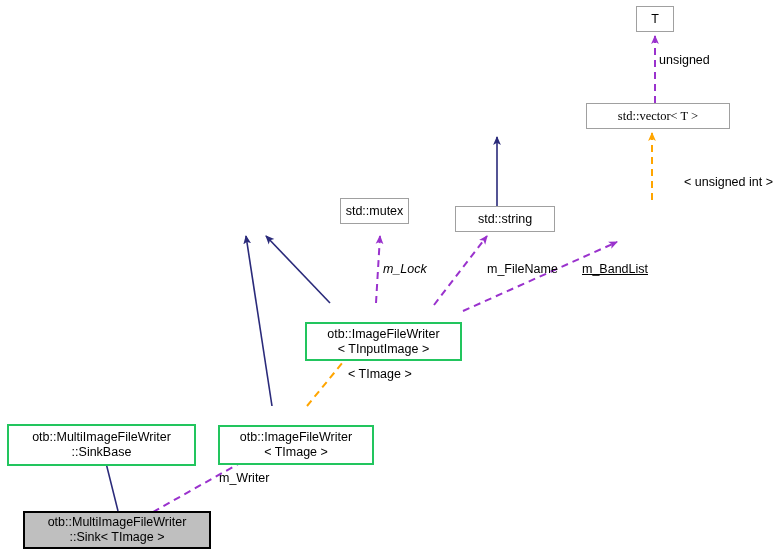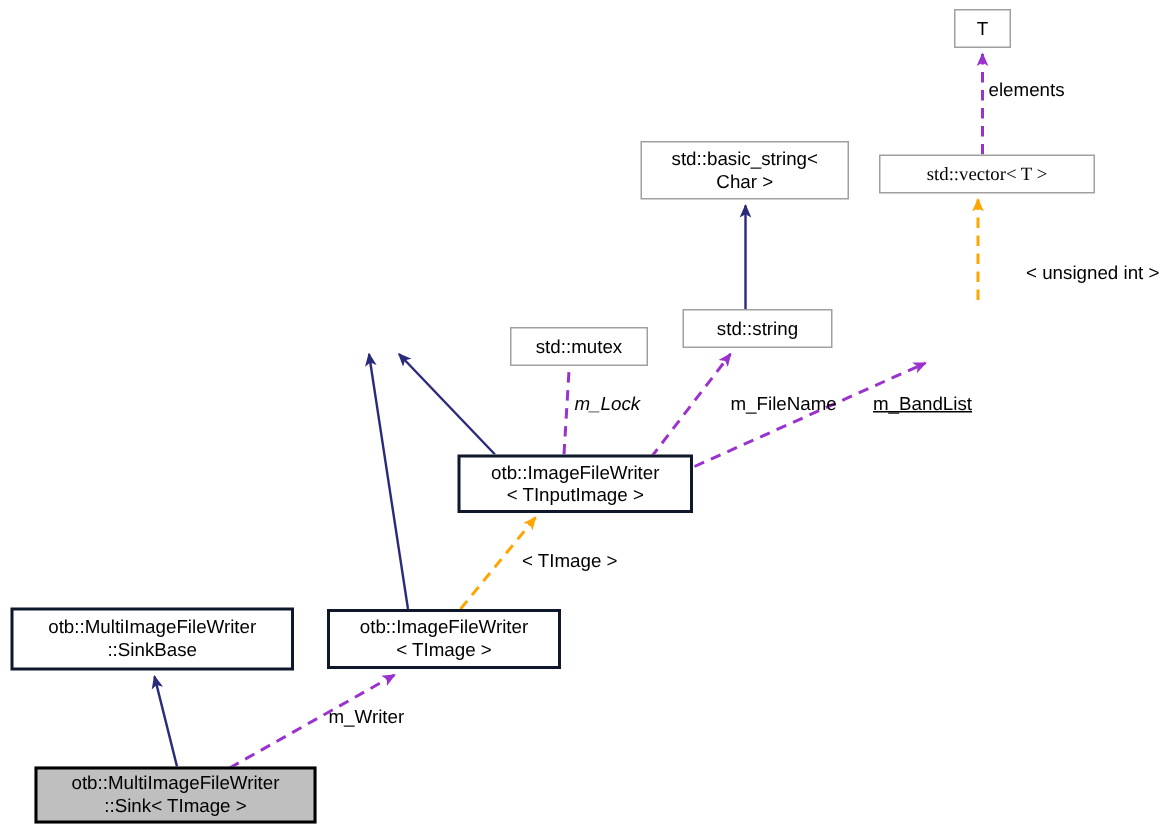--- a/index.html
+++ b/index.html
@@ -36,21 +36,22 @@
     color: #000000;
     background: #ffffff;
     border: 1px solid #a9a9a9;
     white-space: pre-line;
     z-index: 3;
   }
   .node.plain {
     border: 1px solid #a0a0a0;
   }
   .node.strong {
-    border: 2px solid #0f172a;
+    border: 2px solid #22c55e;
+    margin-top: 19px;
   }
   .node.current {
     border: 2px solid #000000;
     background: #bfbfbf;
   }
   .edge-label {
     position: absolute;
     font-size: 12.5px;
     line-height: 14px;
     color: #000000;
@@ -95,44 +96,42 @@
 
     <line x1="307" y1="406" x2="357" y2="345" stroke="#ffa500" stroke-width="2" stroke-dasharray="7,5" marker-end="url(#arrow-template)"></line>
 
     <line x1="118" y1="511" x2="103" y2="451" stroke="#2a2a7a" stroke-width="1.6" marker-end="url(#arrow-inherit)"></line>
 
     <line x1="153" y1="512" x2="263" y2="450" stroke="#9a32cd" stroke-width="2" stroke-dasharray="7,5" marker-end="url(#arrow-usage)"></line>
   </svg>
 
   <div class="node plain" style="left:636px; top:6px; width:38px; height:26px;">T</div>
 
-  <div class="node plain" style="left:427px; top:94px; width:139px; height:39px;">std::basic_string&lt;
-Char &gt;</div>
 
   <div class="node plain" style="left:586px; top:103px; width:144px; height:26px;font-family:Liberation Serif, serif;">std::vector&lt; T &gt;</div>
 
 
-  <div class="node plain" style="left:340px; top:218px; width:92px; height:26px;">std::mutex</div>
+  <div class="node plain" style="left:340px; top:198px; width:69px; height:26px;">std::mutex</div>
 
   <div class="node plain" style="left:455px; top:206px; width:100px; height:26px;">std::string</div>
 
 
   <div class="node strong" style="left:305px; top:303px; width:157px; height:39px;">otb::ImageFileWriter
 &lt; TInputImage &gt;</div>
 
   <div class="node strong" style="left:7px; top:405px; width:189px; height:42px;">otb::MultiImageFileWriter
 ::SinkBase</div>
 
   <div class="node strong" style="left:218px; top:406px; width:156px; height:40px;">otb::ImageFileWriter
 &lt; TImage &gt;</div>
 
   <div class="node current" style="left:23px; top:511px; width:188px; height:38px;">otb::MultiImageFileWriter
 ::Sink&lt; TImage &gt;</div>
 
-  <div class="edge-label" style="left:659px; top:53px;">elements</div>
+  <div class="edge-label" style="left:659px; top:53px;">unsigned</div>
 
   <div class="edge-label" style="left:684px; top:159px;margin-top:16px;">&lt; unsigned int &gt;</div>
 
   <div class="edge-label" style="left:383px; top:262px;font-style:italic;">m_Lock</div>
 
   <div class="edge-label" style="left:487px; top:262px;">m_FileName</div>
 
   <div class="edge-label" style="left:582px; top:262px;text-decoration:underline;">m_BandList</div>
 
   <div class="edge-label" style="left:348px; top:367px;">&lt; TImage &gt;</div>

